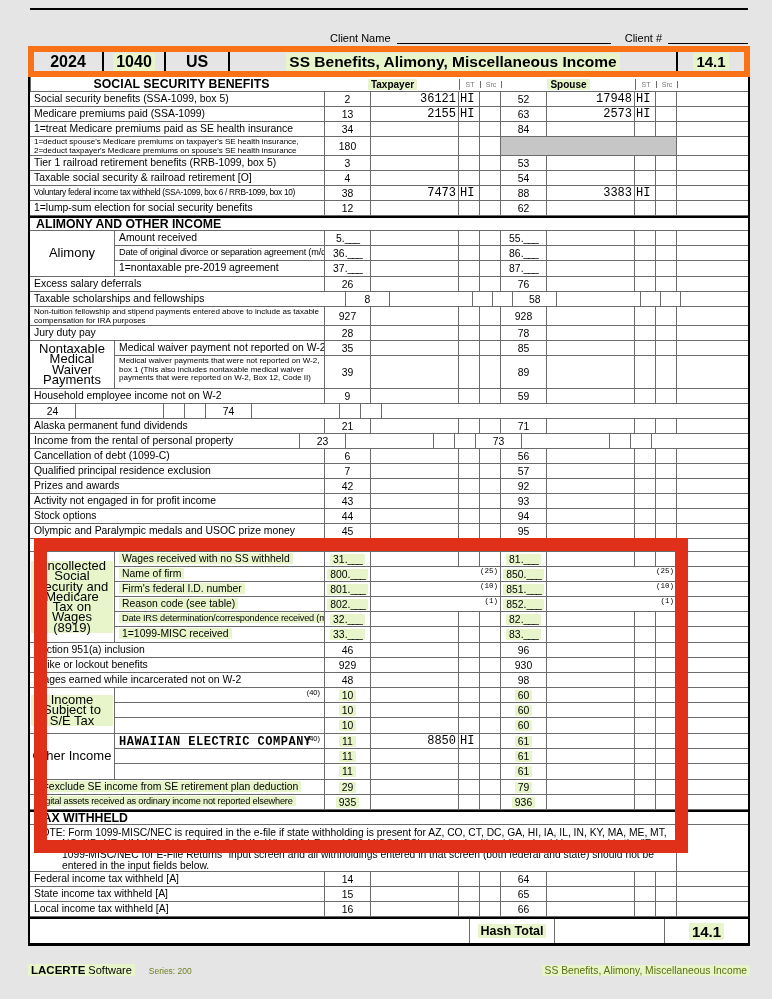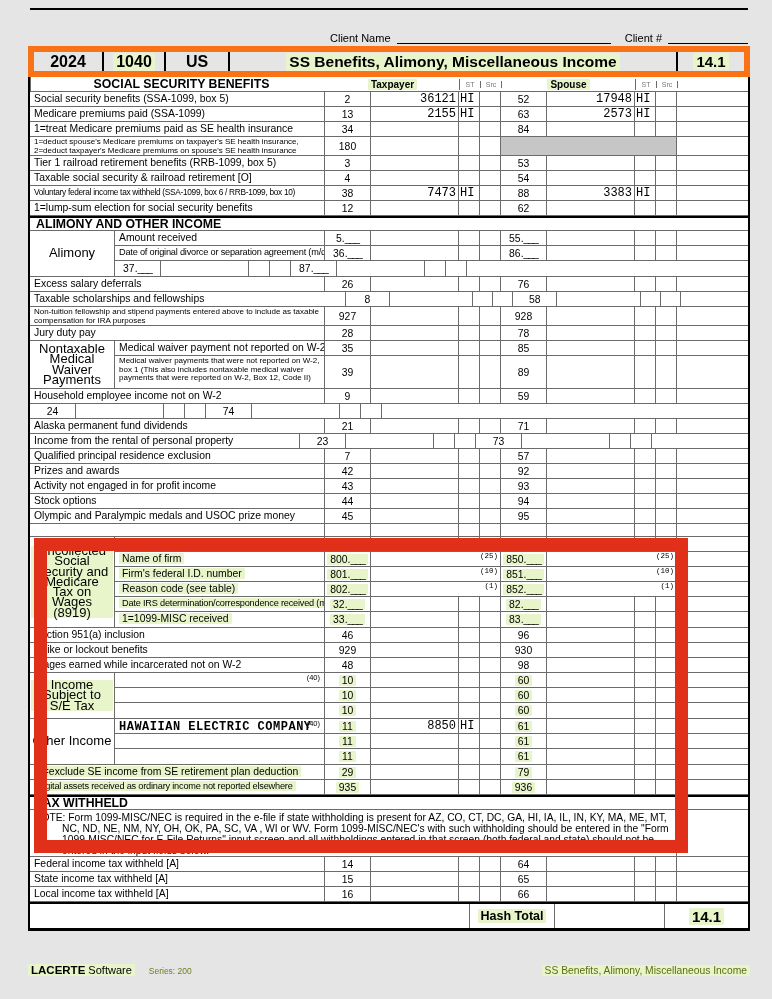--- a/index.html
+++ b/index.html
@@ -263,20 +263,21 @@
             <div class="c " style="width: 21px;"></div>
             <div class="c codew" style="width: 46px;">
               <span class="codetx">86.<span class="u">___</span></span>
             </div>
             <div class="c amt" style="width: 88px;"></div>
             <div class="c stv" style="width: 21px;"></div>
             <div class="c " style="width: 21px;"></div>
             <div class="c fill" style="width: 71px;"></div>
           </div>
           <div class="row">
+            <div class="c lab" style="width: 210px;"><span>1=nontaxable pre-2019 agreement</span></div>
             <div class="c codew" style="width: 46px;">
               <span class="codetx">37.<span class="u">___</span></span>
             </div>
             <div class="c amt" style="width: 88px;"></div>
             <div class="c stv" style="width: 21px;"></div>
             <div class="c " style="width: 21px;"></div>
             <div class="c codew" style="width: 46px;">
               <span class="codetx">87.<span class="u">___</span></span>
             </div>
             <div class="c amt" style="width: 88px;"></div>
@@ -439,20 +440,36 @@
       <div class="row">
         <div class="c lab" style="width: 270px;"><span>Income from the rental of personal property</span></div>
         <div class="c codew" style="width: 46px;">
           <span class="codetx">23</span>
         </div>
         <div class="c amt" style="width: 88px;"></div>
         <div class="c stv" style="width: 21px;"></div>
         <div class="c " style="width: 21px;"></div>
         <div class="c codew" style="width: 46px;">
           <span class="codetx">73</span>
+        </div>
+        <div class="c amt" style="width: 88px;"></div>
+        <div class="c stv" style="width: 21px;"></div>
+        <div class="c " style="width: 21px;"></div>
+        <div class="c fill" style="width: 71px;"></div>
+      </div>
+      <div class="row">
+        <div class="c lab" style="width: 295px;"><span>Cancellation of debt (1099-C)</span></div>
+        <div class="c codew" style="width: 46px;">
+          <span class="codetx">6</span>
+        </div>
+        <div class="c amt" style="width: 88px;"></div>
+        <div class="c stv" style="width: 21px;"></div>
+        <div class="c " style="width: 21px;"></div>
+        <div class="c codew" style="width: 46px;">
+          <span class="codetx">56</span>
         </div>
         <div class="c amt" style="width: 88px;"></div>
         <div class="c stv" style="width: 21px;"></div>
         <div class="c " style="width: 21px;"></div>
         <div class="c fill" style="width: 71px;"></div>
       </div>
       <div class="row">
         <div class="c lab" style="width: 295px;"><span>Qualified principal residence exclusion</span></div>
         <div class="c codew" style="width: 46px;">
           <span class="codetx">7</span>

